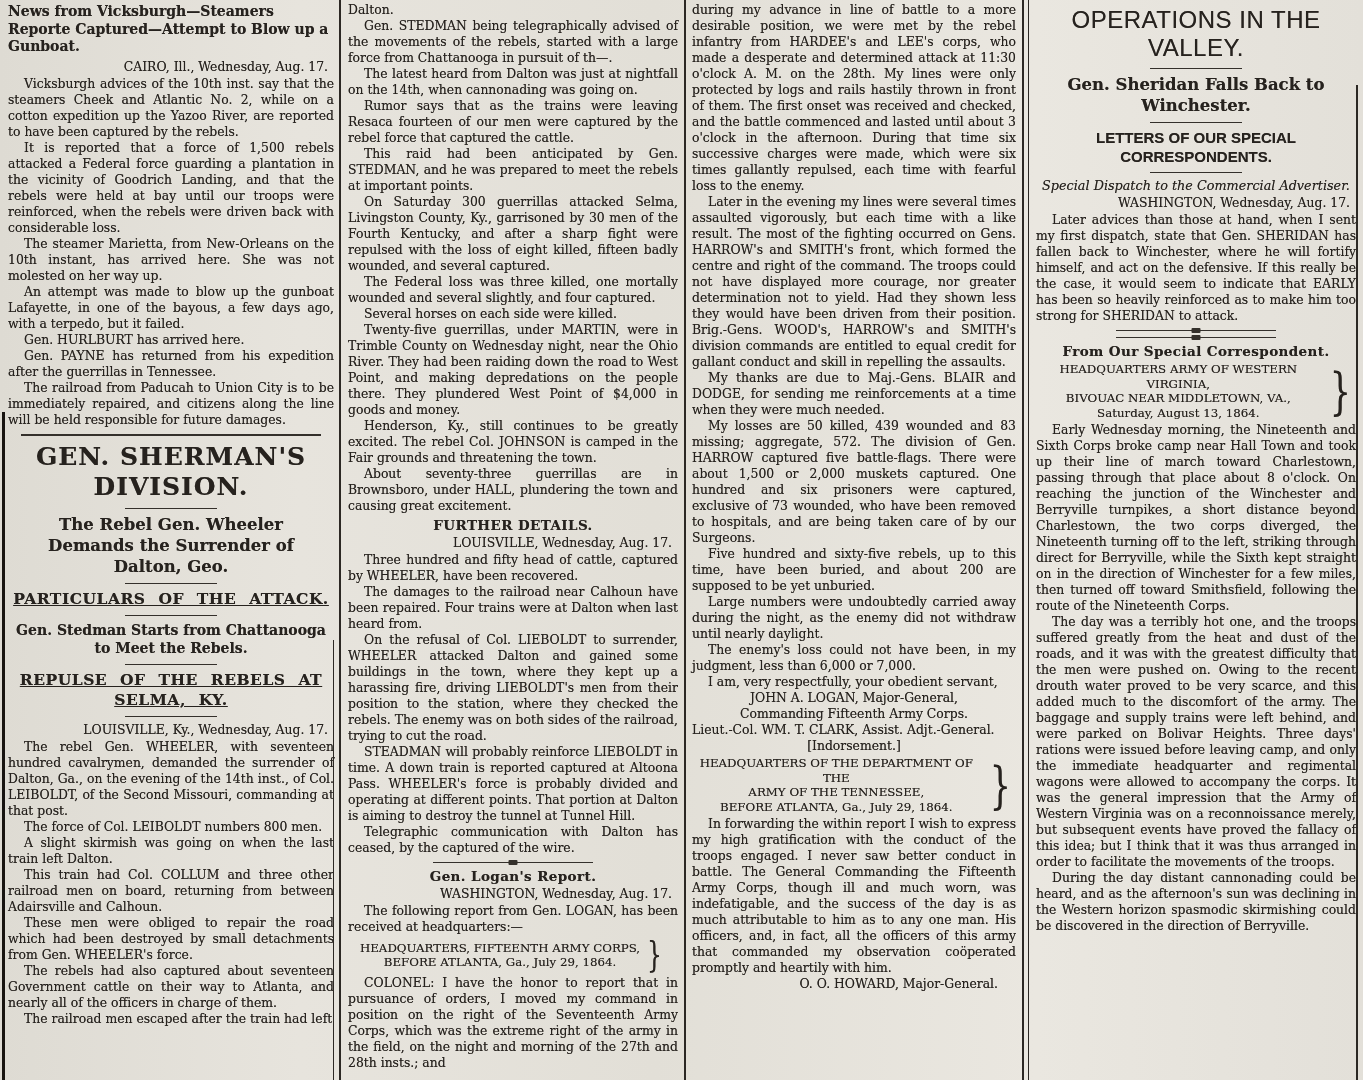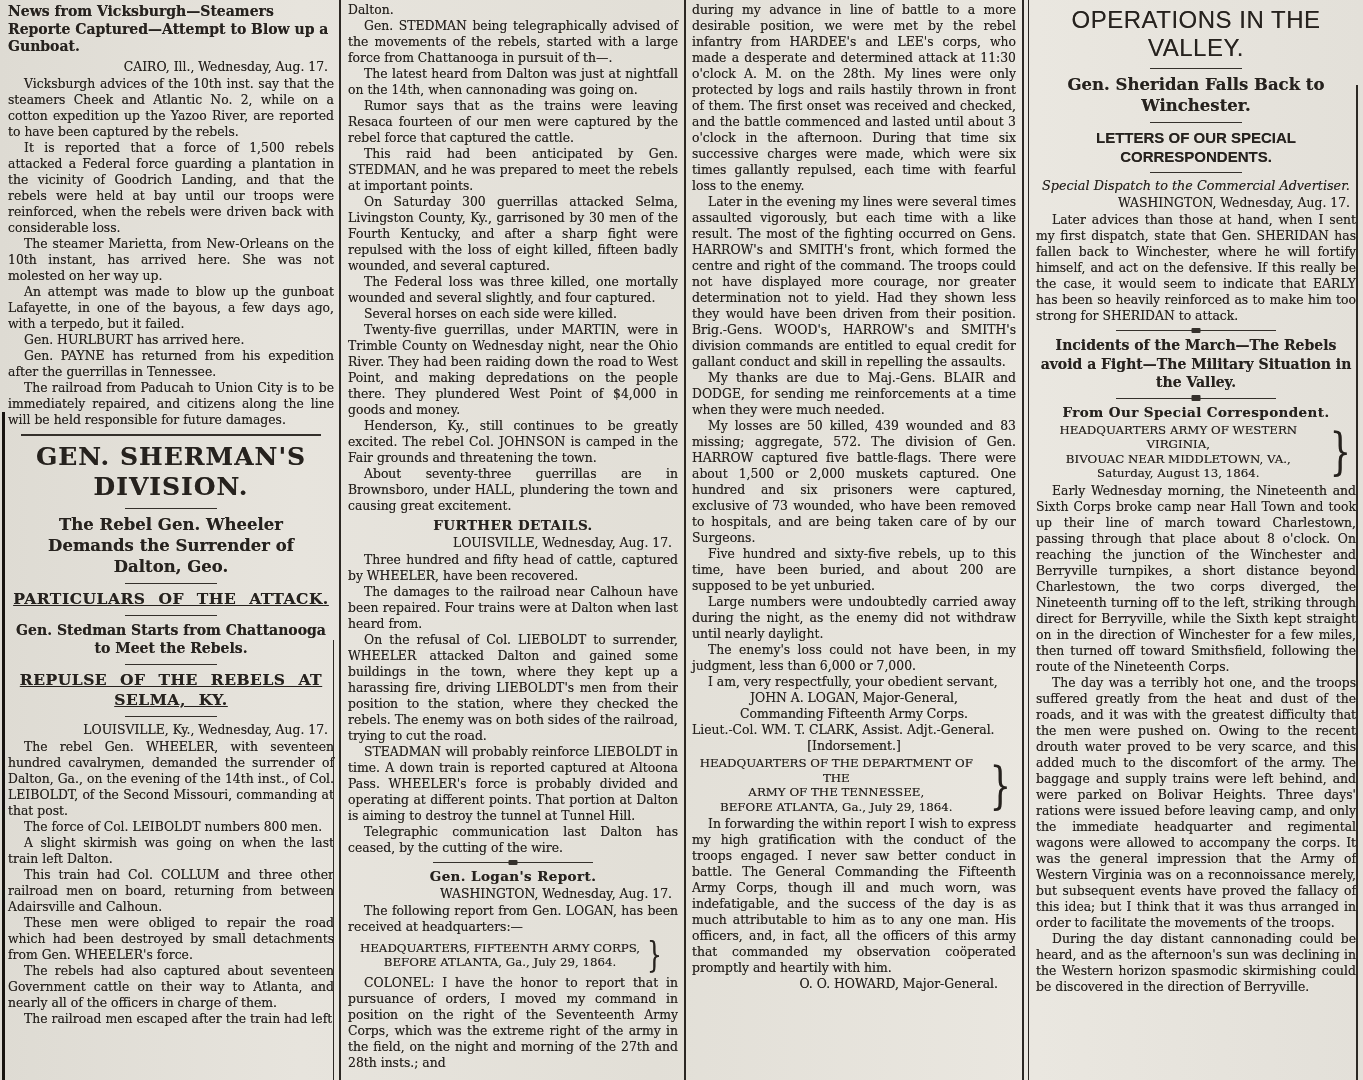--- a/index.html
+++ b/index.html
@@ -85,21 +85,21 @@
         <div class="p">Several horses on each side were killed.</div>
         <div class="p">Twenty-five guerrillas, under MARTIN, were in Trimble County on Wednesday night, near the Ohio River. They had been raiding down the road to West Point, and making depredations on the people there. They plundered West Point of $4,000 in goods and money.</div>
         <div class="p">Henderson, Ky., still continues to be greatly excited. The rebel Col. JOHNSON is camped in the Fair grounds and threatening the town.</div>
         <div class="p">About seventy-three guerrillas are in Brownsboro, under HALL, plundering the town and causing great excitement.</div>
         <div class="head-sm">FURTHER DETAILS.</div>
         <div class="dateline">LOUISVILLE, Wednesday, Aug. 17.</div>
         <div class="p">Three hundred and fifty head of cattle, captured by WHEELER, have been recovered.</div>
         <div class="p">The damages to the railroad near Calhoun have been repaired. Four trains were at Dalton when last heard from.</div>
         <div class="p">On the refusal of Col. LIEBOLDT to surrender, WHEELER attacked Dalton and gained some buildings in the town, where they kept up a harassing fire, driving LIEBOLDT's men from their position to the station, where they checked the rebels. The enemy was on both sides of the railroad, trying to cut the road.</div>
         <div class="p">STEADMAN will probably reinforce LIEBOLDT in time. A down train is reported captured at Altoona Pass. WHEELER's force is probably divided and operating at different points. That portion at Dalton is aiming to destroy the tunnel at Tunnel Hill.</div>
-        <div class="p">Telegraphic communication last Dalton has ceased, by the cutting of the wire.</div>
+        <div class="p">Telegraphic communication with Dalton has ceased, by the captured of the wire.</div>
         <div class="rule arrow"></div>
         <div class="head-sm">Gen. Logan's Report.</div>
         <div class="dateline">WASHINGTON, Wednesday, Aug. 17.</div>
         <div class="p">The following report from Gen. LOGAN, has been received at headquarters:—</div>
         <div class="hq">
           <div class="hq-lines">
             <div>HEADQUARTERS, FIFTEENTH ARMY CORPS,</div>
             <div>BEFORE ATLANTA, Ga., July 29, 1864.</div>
           </div>
           <div class="brace" style="font-size: 36px;">}</div>
@@ -134,21 +134,20 @@
         <div class="head-main-sans">OPERATIONS IN THE VALLEY.</div>
         <div class="rule"></div>
         <div class="head-sub">Gen. Sheridan Falls Back to Winchester.</div>
         <div class="rule"></div>
         <div class="head-caps-sans">LETTERS OF OUR SPECIAL CORRESPONDENTS.</div>
         <div class="rule"></div>
         <div class="italic-line">Special Dispatch to the Commercial Advertiser.</div>
         <div class="dateline">WASHINGTON, Wednesday, Aug. 17.</div>
         <div class="p">Later advices than those at hand, when I sent my first dispatch, state that Gen. SHERIDAN has fallen back to Winchester, where he will fortify himself, and act on the defensive. If this really be the case, it would seem to indicate that EARLY has been so heavily reinforced as to make him too strong for SHERIDAN to attack.</div>
         <div class="rule arrow"></div>
-        <div class="head-sub-sm">Incidents of the March—The Rebels avoid a Fight—The Military Situation in the Valley.</div>
         <div class="rule arrow"></div>
         <div class="head-sm">From Our Special Correspondent.</div>
         <div class="hq">
           <div class="hq-lines">
             <div>HEADQUARTERS ARMY OF WESTERN VIRGINIA,</div>
             <div>BIVOUAC NEAR MIDDLETOWN, VA.,</div>
             <div>Saturday, August 13, 1864.</div>
           </div>
           <div class="brace" style="font-size: 51px;">}</div>
         </div>

